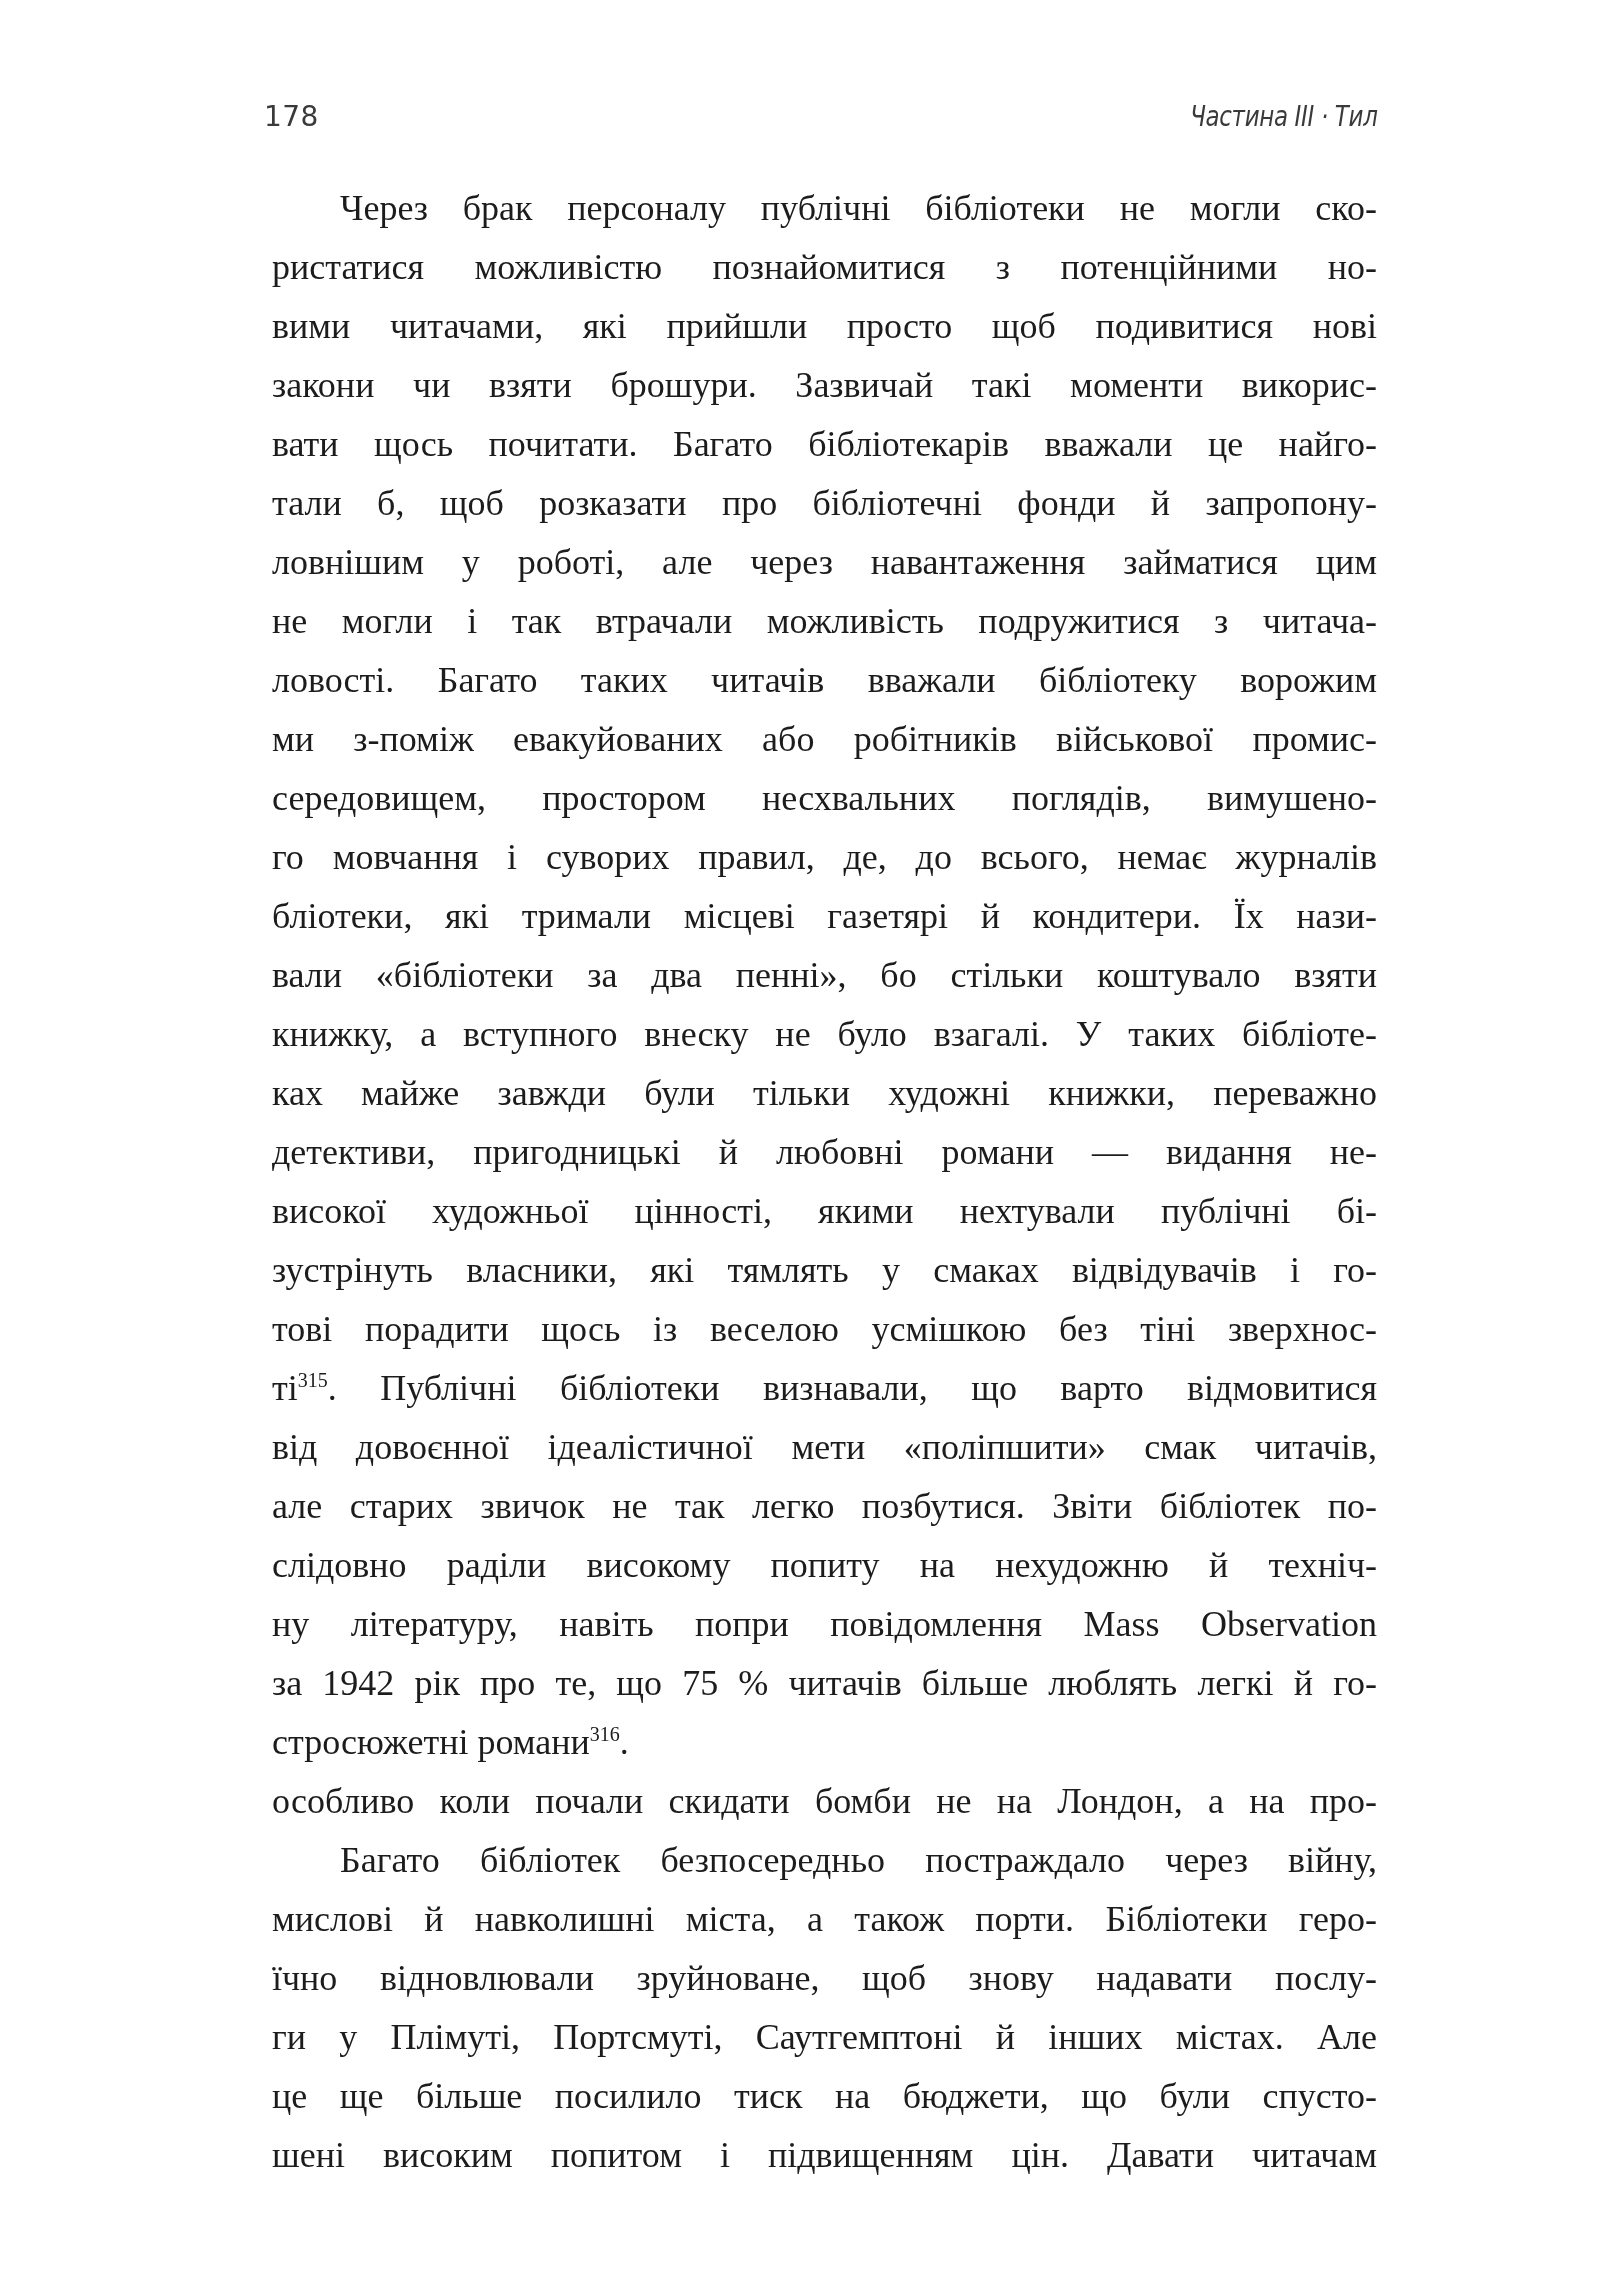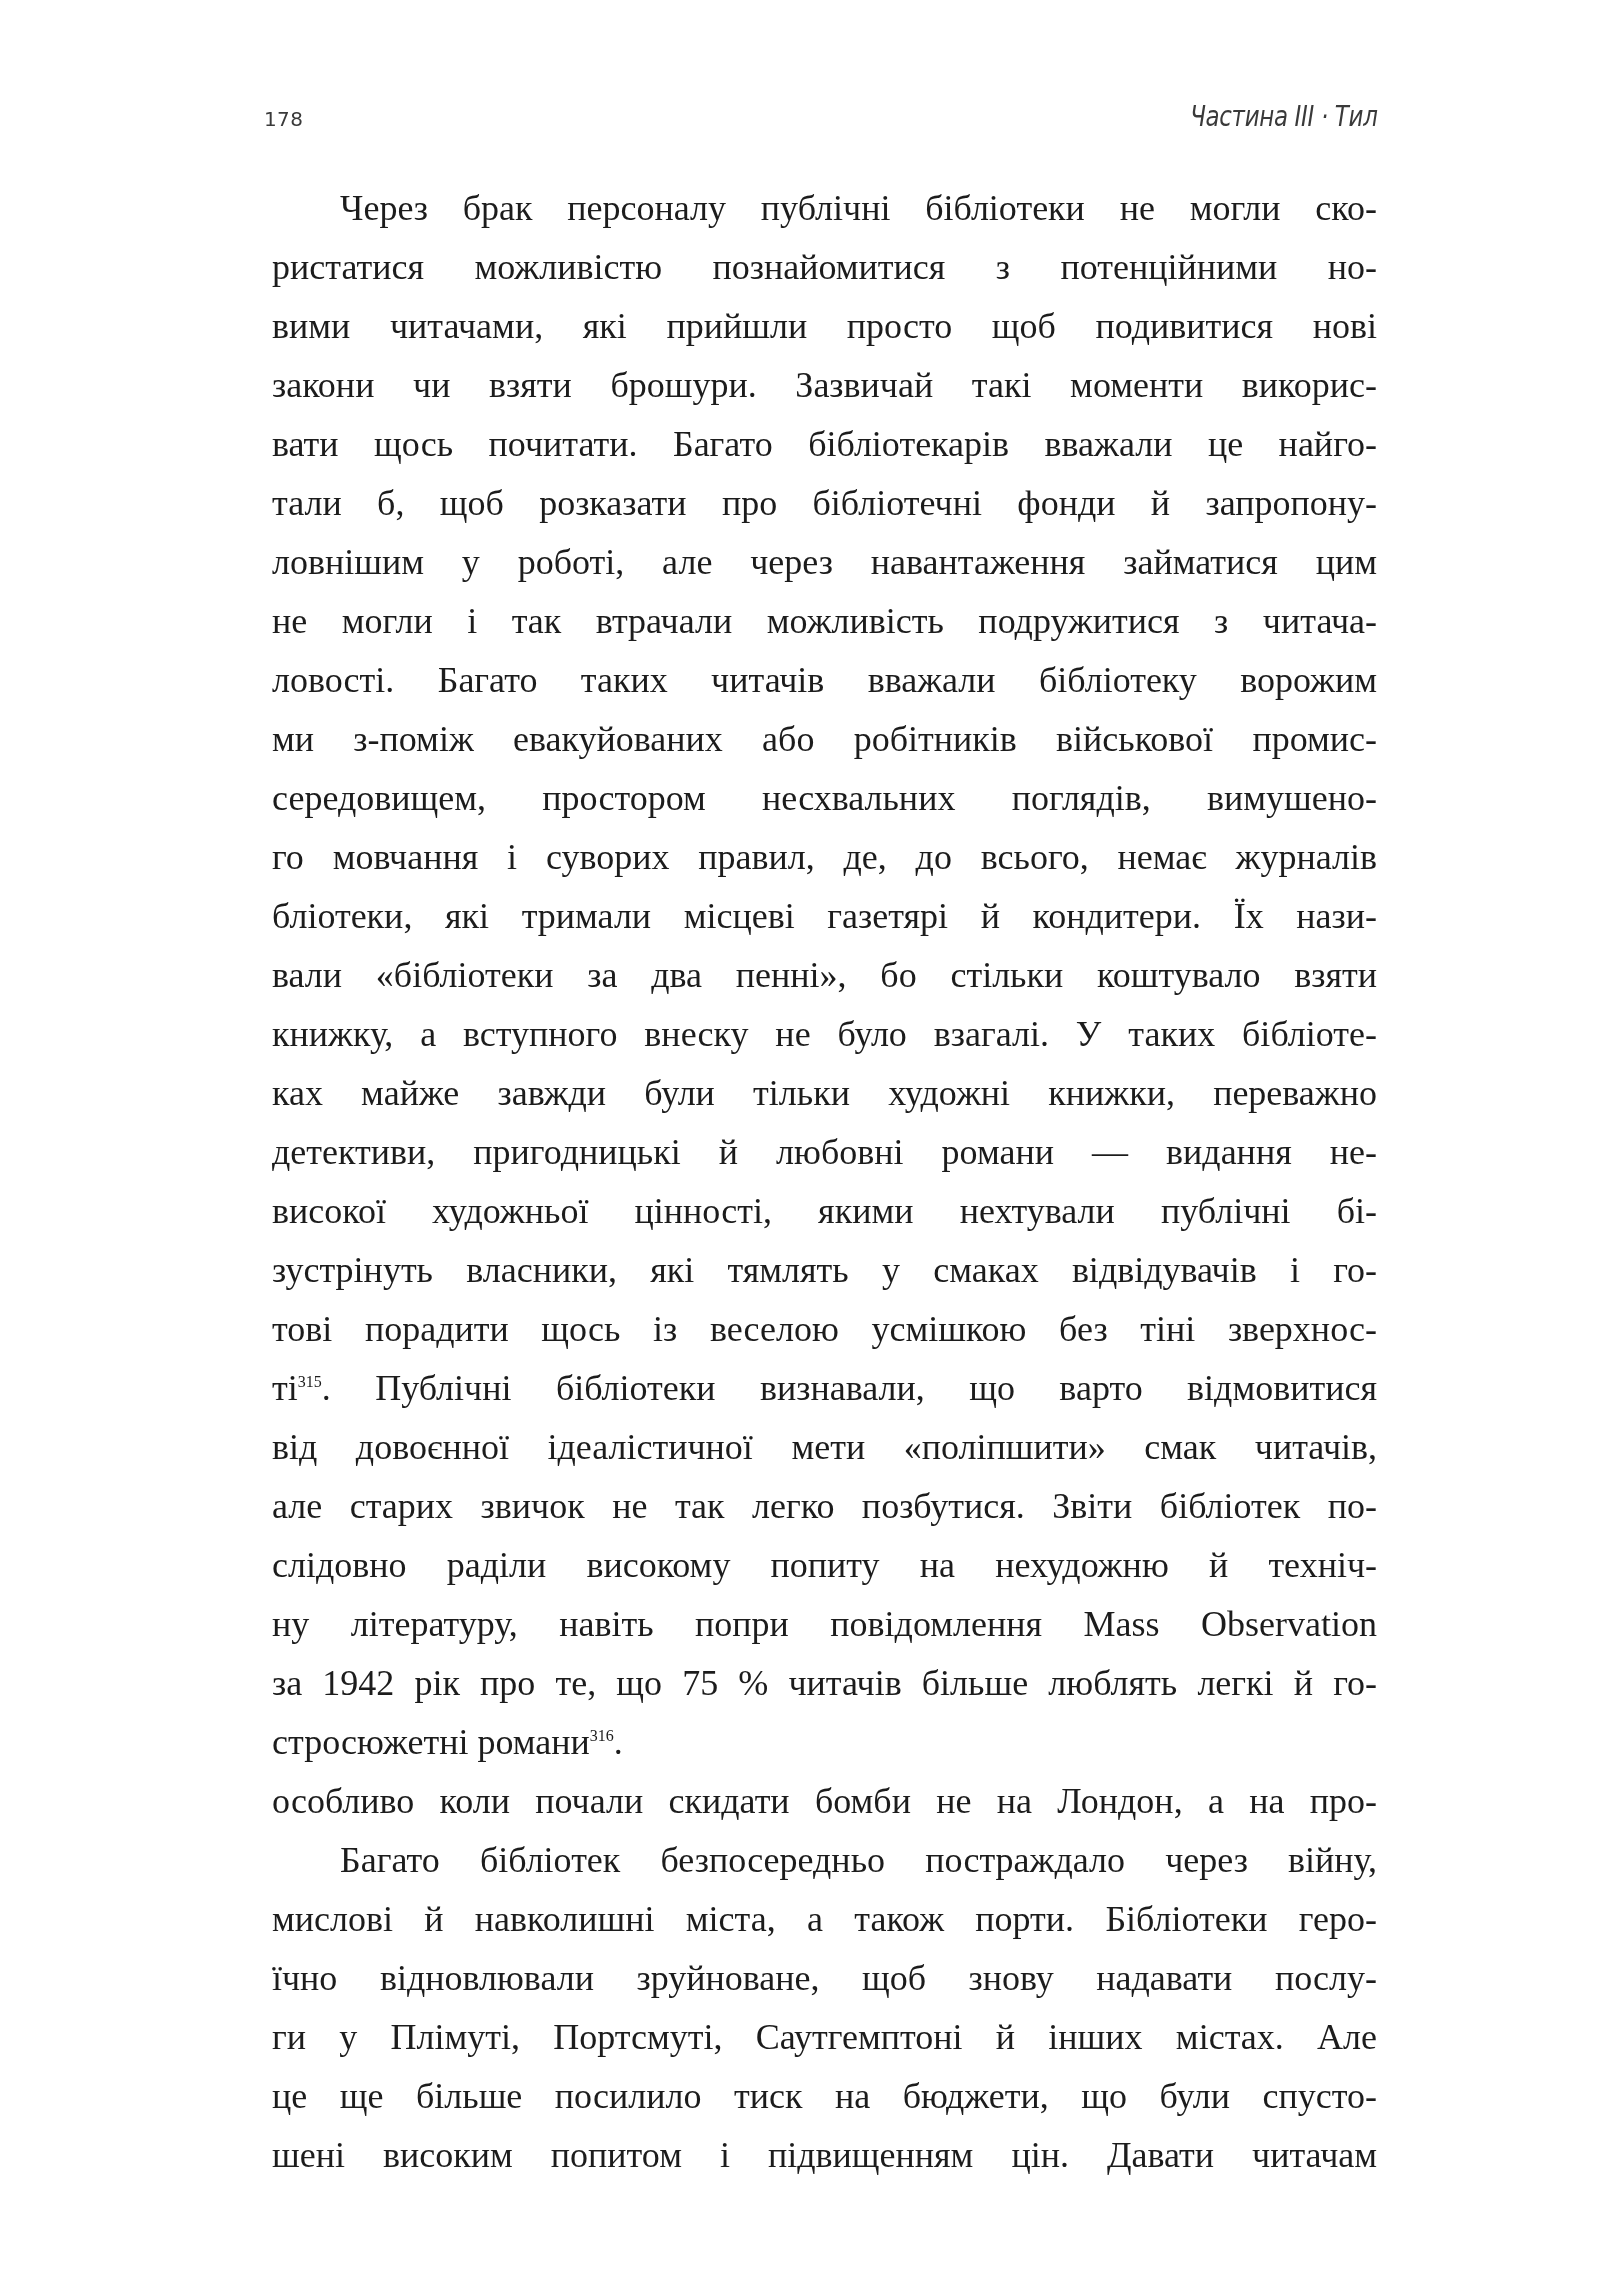--- a/index.html
+++ b/index.html
@@ -20,21 +20,21 @@
     left: 264px;
     width: 1113px;
     height: 42px;
     display: flex;
     justify-content: space-between;
     align-items: baseline;
     font-family: "DejaVu Sans", sans-serif;
     color: #3a3a3a;
   }
   .page-number {
-    font-size: 20px;
+    font-size: 28px;
     letter-spacing: 0.4px;
   }
   .running-head {
     font-size: 28px;
     font-style: italic;
     letter-spacing: -0.4px;
     transform: scaleX(0.82);
     transform-origin: right center;
   }
   .body-text {
@@ -55,21 +55,21 @@
     height: 59px;
     margin-left: 8px;
   }
   .line.last {
     text-align-last: left;
   }
   .line.indent {
     padding-left: 68px;
   }
   .fn {
-    font-size: 16px;
+    font-size: 20px;
     vertical-align: 13.5px;
     line-height: 0;
   }
 </style>
 </head>
 <body>
 
 <div class="page-header">
   <span class="page-number">178</span>
   <span class="running-head">Частина III · Тил</span>

